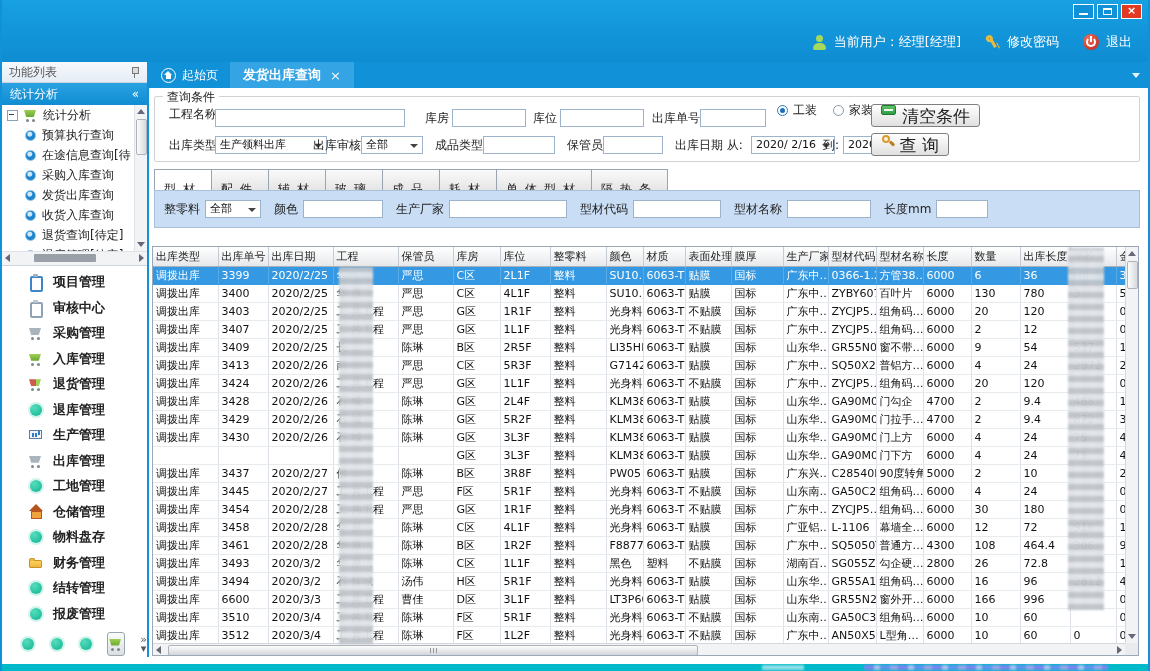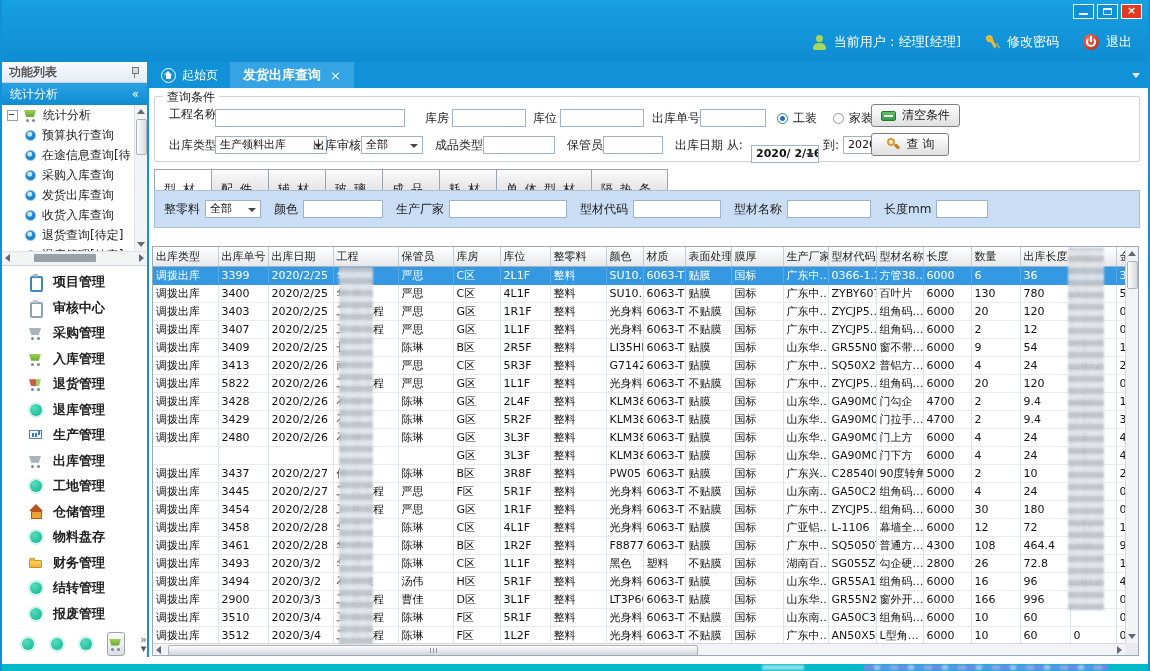--- a/index.html
+++ b/index.html
@@ -26,21 +26,21 @@
   .key-icon::before{content:'';position:absolute;left:3px;top:0;width:7px;height:7px;border:3px solid #e9ba3c;border-radius:50%;box-sizing:border-box;}
   .key-icon::after{content:'';position:absolute;left:6px;top:6px;width:3px;height:8px;background:#e9ba3c;box-shadow:3px 4px 0 -1px #e9ba3c;}
   .power-icon{width:16px;height:16px;border-radius:50%;background:radial-gradient(circle at 35% 30%,#f2705e,#bc2014);position:relative;}
   .power-icon::before{content:'';position:absolute;left:7px;top:2px;width:2px;height:6px;background:#fff;}
   .power-icon::after{content:'';position:absolute;left:3px;top:3px;width:10px;height:10px;border:2px solid #fff;border-top-color:transparent;border-radius:50%;box-sizing:border-box;}
 
   
   .sidebar{position:absolute;left:0;top:62px;width:147px;height:595px;background:#fff;border-right:2px solid #1192d8;
            box-sizing:border-box;display:flex;flex-direction:column;overflow:hidden;}
   .func-header{height:20px;flex:0 0 20px;background:linear-gradient(#f7fafd,#e4ecf5);border-bottom:1px solid #c8d4e0;
-               display:flex;align-items:center;justify-content:space-between;padding:0 7px;font-size:12px;color:#555;font-weight:bold;}
+               display:flex;align-items:center;justify-content:space-between;padding:0 7px;font-size:12px;color:#555;}
   .pin-icon{width:10px;height:13px;position:relative;}
   .pin-icon::before{content:'';position:absolute;left:2px;top:1px;width:5px;height:5px;border:1px solid #777;background:#ddd;}
   .pin-icon::after{content:'';position:absolute;left:4px;top:8px;width:1px;height:4px;background:#777;}
   .section-header{height:22px;flex:0 0 22px;background:linear-gradient(#2aa2e2,#0f8cd2);color:#fff;display:flex;
                   align-items:center;justify-content:space-between;padding:0 8px;font-size:12px;}
   .tree{position:relative;height:146px;flex:0 0 146px;background:#fff;overflow:hidden;}
   .tree-root{display:flex;align-items:center;gap:5px;height:20px;padding-left:5px;font-size:12px;color:#222;}
   .expander{width:9px;height:9px;flex:0 0 9px;border:1px solid #8ba0b4;background:#fff;position:relative;}
   .expander::before{content:'';position:absolute;left:1px;top:3px;width:5px;height:1px;background:#345;}
   .tree-item{display:flex;align-items:center;gap:6px;height:20px;padding-left:23px;font-size:12px;color:#222;white-space:nowrap;}
@@ -101,22 +101,22 @@
   .legend{position:absolute;left:8px;top:-8px;background:#fff;padding:0 4px;font-size:12px;color:#222;}
   .ql{position:absolute;font-size:12px;color:#222;line-height:18px;white-space:nowrap;}
   .inp{position:absolute;background:#fff;border:1px solid #9db3cb;height:18px;box-sizing:border-box;}
   .cbx{position:absolute;background:#fff;border:1px solid #9db3cb;font-size:11px;line-height:16px;height:18px;
        padding:0 14px 0 4px;box-sizing:border-box;white-space:nowrap;overflow:hidden;color:#111;}
   .cbx::after{content:'';position:absolute;right:4px;top:7px;border-left:4px solid transparent;border-right:4px solid transparent;border-top:4px solid #444;}
   .radio-group{position:absolute;display:flex;align-items:center;gap:5px;font-size:12px;color:#222;}
   .radio{width:11px;height:11px;border:1px solid #8a9aaa;border-radius:50%;background:#fff;box-sizing:border-box;}
   .radio.on{border-color:#2a7ab8;position:relative;}
   .radio.on::after{content:'';position:absolute;left:2px;top:2px;width:5px;height:5px;border-radius:50%;background:#1b6fb8;}
-  .btn{position:absolute;display:flex;align-items:center;gap:6px;height:23px;padding:0 9px;border:1px solid #7f7f7f;border-radius:3px;
-       background:linear-gradient(#ffffff,#e0e0e0);font-size:12px;color:#222;box-sizing:border-box;white-space:nowrap;}
+  .btn{position:absolute;display:flex;align-items:flex-start;gap:6px;height:23px;padding:0 9px;border:1px solid #7f7f7f;border-radius:3px;
+       background:linear-gradient(#ffffff,#e0e0e0);font-size:17px;color:#222;box-sizing:border-box;white-space:nowrap;}
   .clear-icon{width:15px;height:10px;background:linear-gradient(#5fc463,#2f9e45);border:1px solid #1f7a30;border-radius:2px;position:relative;box-sizing:border-box;}
   .clear-icon::after{content:'';position:absolute;left:2px;top:3px;right:2px;height:2px;background:#fff;opacity:.9;}
   .search-icon{width:15px;height:15px;position:relative;}
   .search-icon::before{content:'';position:absolute;left:1px;top:1px;width:8px;height:8px;border:2px solid #d99a33;border-radius:50%;background:#fdf3da;box-sizing:border-box;}
   .search-icon::after{content:'';position:absolute;left:8px;top:8px;width:6px;height:3px;background:#b87f22;transform:rotate(45deg);border-radius:1px;}
 
   
   .mat-tabs{position:absolute;left:5px;top:81px;height:21px;display:flex;}
   .mtab{height:25px;line-height:20px;padding:9px 9px;letter-spacing:7px;font-size:12px;color:#222;
         background:linear-gradient(#fafafa,#e2e2e2);border:1px solid #9aa4b0;border-left:none;box-sizing:border-box;white-space:nowrap;}
@@ -329,42 +329,42 @@
         <span class="legend">查询条件</span>
 
         <span class="ql" style="left:14px;top:8px;">工程名称</span>
         <span class="inp" style="left:60px;top:12px;width:190px;"></span>
         <span class="ql" style="left:270px;top:12px;">库房</span>
         <span class="inp" style="left:297px;top:12px;width:74px;"></span>
         <span class="ql" style="left:378px;top:12px;">库位</span>
         <span class="inp" style="left:405px;top:12px;width:84px;"></span>
         <span class="ql" style="left:497px;top:12px;">出库单号</span>
         <span class="inp" style="left:545px;top:12px;width:66px;"></span>
-        <span class="radio-group" style="left:622px;top:13px;">
+        <span class="radio-group" style="left:622px;top:5px;">
           <span class="radio on"></span>
           <span>工装</span>
           <span style="width:6px;"></span>
           <span class="radio"></span>
           <span>家装</span>
         </span>
         <span class="btn" style="left:716px;top:7px;">
           <span class="clear-icon"></span>
           <span>清空条件</span>
         </span>
 
         <span class="ql" style="left:14px;top:39px;">出库类型</span>
         <span class="cbx" style="left:60px;top:39px;width:112px;">生产领料出库</span>
         <span class="ql" style="left:158px;top:39px;">出库审核</span>
         <span class="cbx" style="left:206px;top:39px;width:62px;">全部</span>
         <span class="ql" style="left:280px;top:39px;">成品类型</span>
         <span class="inp" style="left:328px;top:39px;width:72px;"></span>
         <span class="ql" style="left:412px;top:39px;">保管员</span>
         <span class="inp" style="left:448px;top:39px;width:60px;"></span>
         <span class="ql" style="left:520px;top:39px;">出库日期 从:</span>
-        <span class="cbx" style="left:596px;top:48px;width:68px;font-weight:bold;">2020/ 2/16</span>
+        <span class="cbx" style="left:596px;top:39px;width:84px;">2020/ 2/16</span>
         <span class="ql" style="left:668px;top:39px;">到:</span>
         <span class="cbx" style="left:688px;top:39px;width:64px;">2020/ 3/16</span>
         <span class="btn" style="left:716px;top:36px;width:78px;justify-content:center;">
           <span class="search-icon"></span>
           <span>查 询</span>
         </span>
       </div>
 
       <div class="mat-tabs" id="mat-tabs">
           <div class="mtab active">型材</div>
@@ -568,21 +568,21 @@
                 <td>SQ50X2…</td>
                 <td>普铝方…</td>
                 <td>6000</td>
                 <td>4</td>
                 <td>24</td>
                 <td>2972</td>
                 <td>241</td>
               </tr>
               <tr>
                 <td>调拨出库</td>
-                <td>5822</td>
+                <td>3424</td>
                 <td>2020/2/26</td>
                 <td>工 共工程</td>
                 <td>严思</td>
                 <td>G区</td>
                 <td>1L1F</td>
                 <td>整料</td>
                 <td>光身料</td>
                 <td>6063-T5</td>
                 <td>不贴膜</td>
                 <td>国标</td>
@@ -634,21 +634,21 @@
                 <td>GA90M07…</td>
                 <td>门拉手…</td>
                 <td>4700</td>
                 <td>2</td>
                 <td>9.4</td>
                 <td>872</td>
                 <td>326</td>
               </tr>
               <tr>
                 <td>调拨出库</td>
-                <td>2480</td>
+                <td>3430</td>
                 <td>2020/2/26</td>
                 <td>石 城</td>
                 <td>陈琳</td>
                 <td>G区</td>
                 <td>3L3F</td>
                 <td>整料</td>
                 <td>KLM3817</td>
                 <td>6063-T5</td>
                 <td>贴膜</td>
                 <td>国标</td>
@@ -832,21 +832,21 @@
                 <td>GR55A11</td>
                 <td>组角码…</td>
                 <td>6000</td>
                 <td>16</td>
                 <td>96</td>
                 <td>2812</td>
                 <td>411</td>
               </tr>
               <tr>
                 <td>调拨出库</td>
-                <td>2900</td>
+                <td>6600</td>
                 <td>2020/3/3</td>
                 <td>工 共工程</td>
                 <td>曹佳</td>
                 <td>D区</td>
                 <td>3L1F</td>
                 <td>整料</td>
                 <td>LT3P60</td>
                 <td>6063-T5</td>
                 <td>贴膜</td>
                 <td>国标</td>

